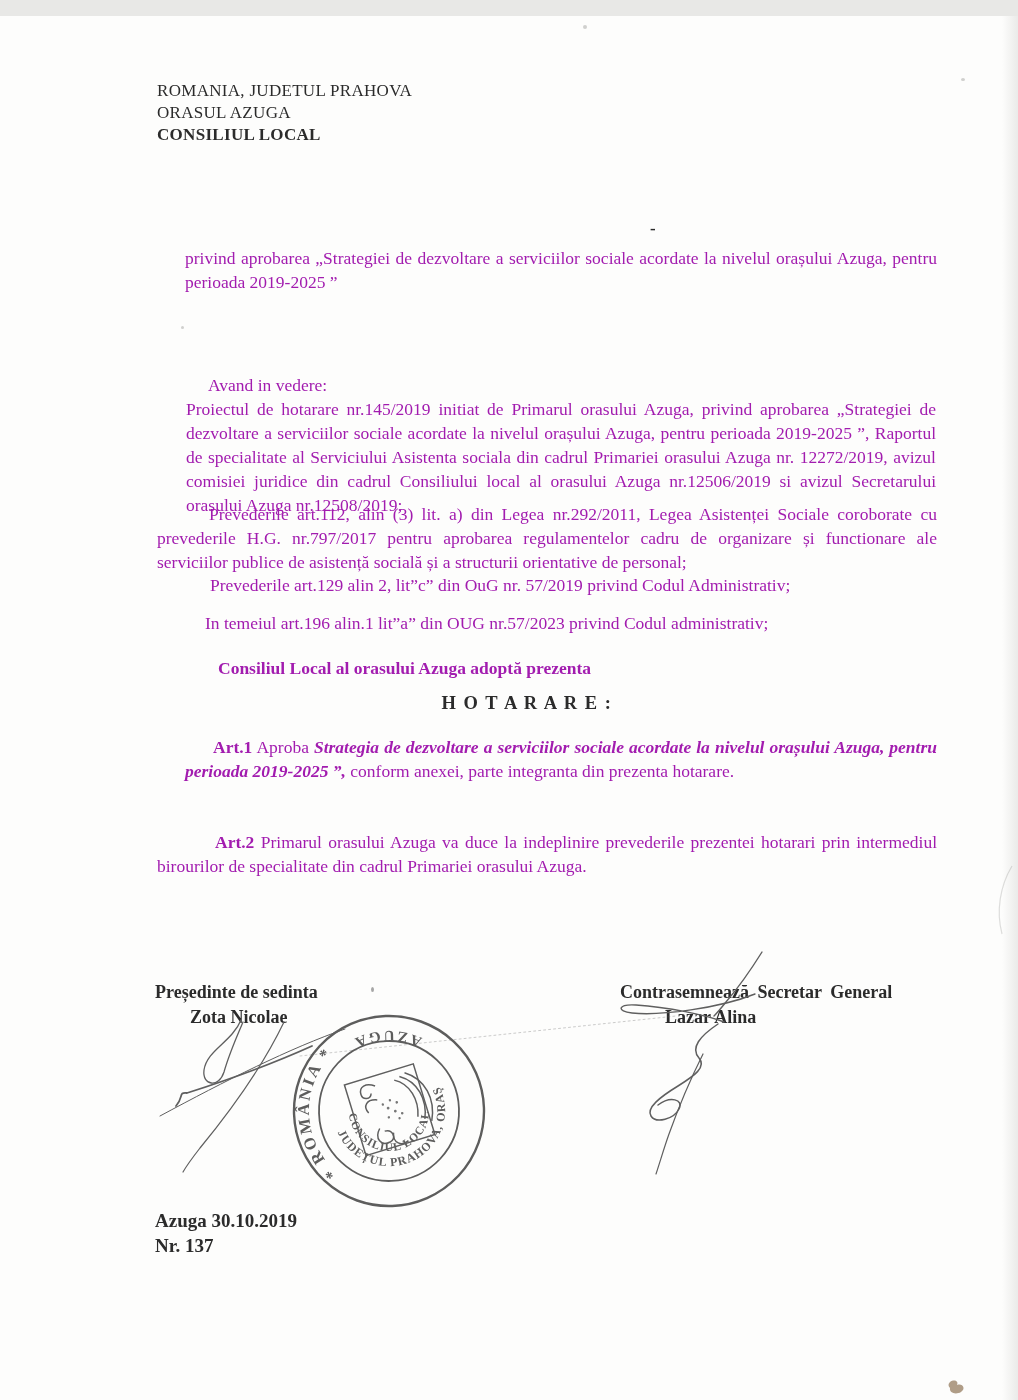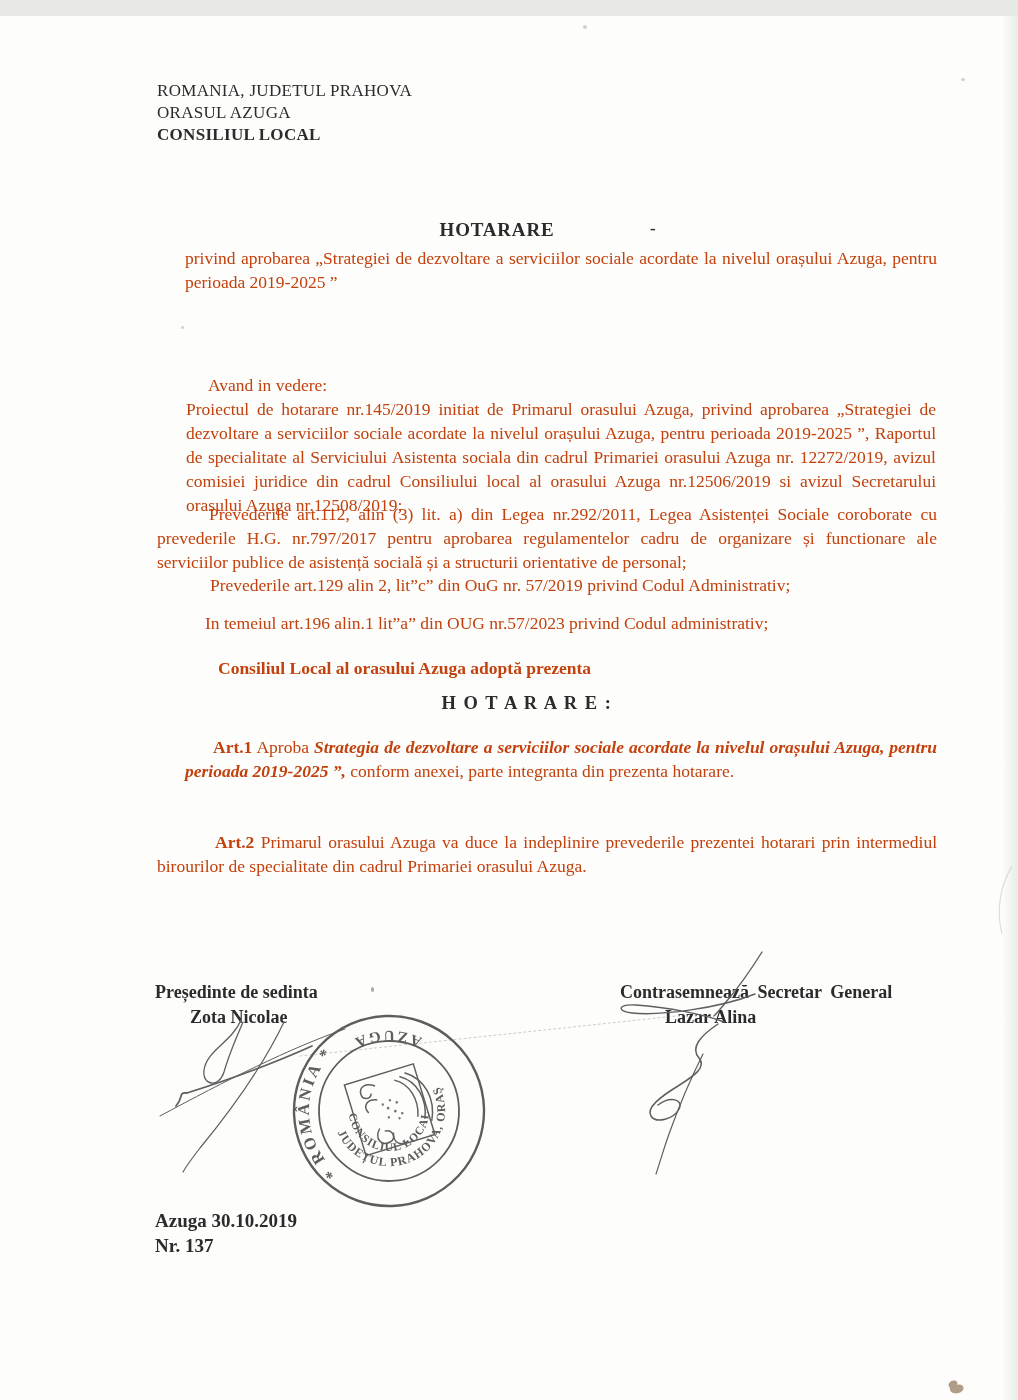--- a/index.html
+++ b/index.html
@@ -2,21 +2,21 @@
 <html><head>
 <meta charset="utf-8">
 <style>
   html,body{margin:0;padding:0;background:#e8e8e6;}
   #page{
     position:relative;width:1018px;height:1400px;margin:16px auto;
     background:#fdfdfc;overflow:hidden;
     font-family:"Liberation Serif",serif;color:#2b2b2b;
   }
   .abs{position:absolute;}
-  .body-text{font-size:17.5px;line-height:24px;color:#c2410c;font-family:Liberation Serif, serif;}
+  .body-text{font-size:17.5px;line-height:24px;color:#a21caf;font-family:Liberation Serif, serif;}
   .just{text-align:justify;}
   .b{font-weight:bold;}
   .bi{font-weight:bold;font-style:italic;}
   #doc-header{left:157px;top:64px;font-size:17px;line-height:22px;letter-spacing:.3px;}
   #doc-title{left:157px;top:203px;width:680px;text-align:center;font-size:19px;font-weight:bold;letter-spacing:.8px;}
   #title-dash{left:650px;top:203px;font-size:17px;font-weight:bold;}
   #subtitle{left:185px;top:230px;width:752px;}
   #preamble-intro{left:208px;top:357px;text-align:center;}
   #p-considerations{left:186px;top:381px;width:750px;}
   #p-legal1{left:157px;top:486px;width:780px;text-indent:52px;}
@@ -43,21 +43,20 @@
 <body>
 
 <div id="page">
 
   <div id="doc-header" class="abs">
     <div>ROMANIA, JUDETUL PRAHOVA</div>
     <div>ORASUL  AZUGA</div>
     <div class="b">CONSILIUL LOCAL</div>
   </div>
 
-  <div id="doc-title" class="abs">HOTARARE</div>
   <div id="title-dash" class="abs">-</div>
   <div id="subtitle" class="abs body-text just">privind aprobarea „Strategiei de dezvoltare a serviciilor sociale  acordate la nivelul orașului Azuga, pentru perioada 2019-2025 ”</div>
 
   <div id="preamble-intro" class="abs body-text">Avand in vedere:</div>
 
   <div id="p-considerations" class="abs body-text just">Proiectul de hotarare nr.145/2019 initiat de Primarul orasului Azuga,  privind aprobarea „Strategiei de dezvoltare a serviciilor sociale  acordate la nivelul orașului Azuga, pentru perioada 2019-2025 ”, Raportul de specialitate al Serviciului Asistenta sociala din cadrul Primariei orasului Azuga nr. 12272/2019, avizul comisiei juridice  din cadrul Consiliului local al orasului Azuga nr.12506/2019 si avizul  Secretarului orasului Azuga nr.12508/2019;</div>
 
   <div id="p-legal1" class="abs body-text just">Prevederile art.112, alin (3) lit. a) din Legea nr.292/2011, Legea Asistenței Sociale coroborate cu prevederile H.G. nr.797/2017 pentru aprobarea regulamentelor cadru de organizare și functionare ale serviciilor publice de asistență socială și a structurii orientative de personal;</div>
 
   <div id="p-legal2" class="abs body-text">Prevederile art.129 alin 2, lit”c” din OuG nr. 57/2019 privind Codul Administrativ;</div>

